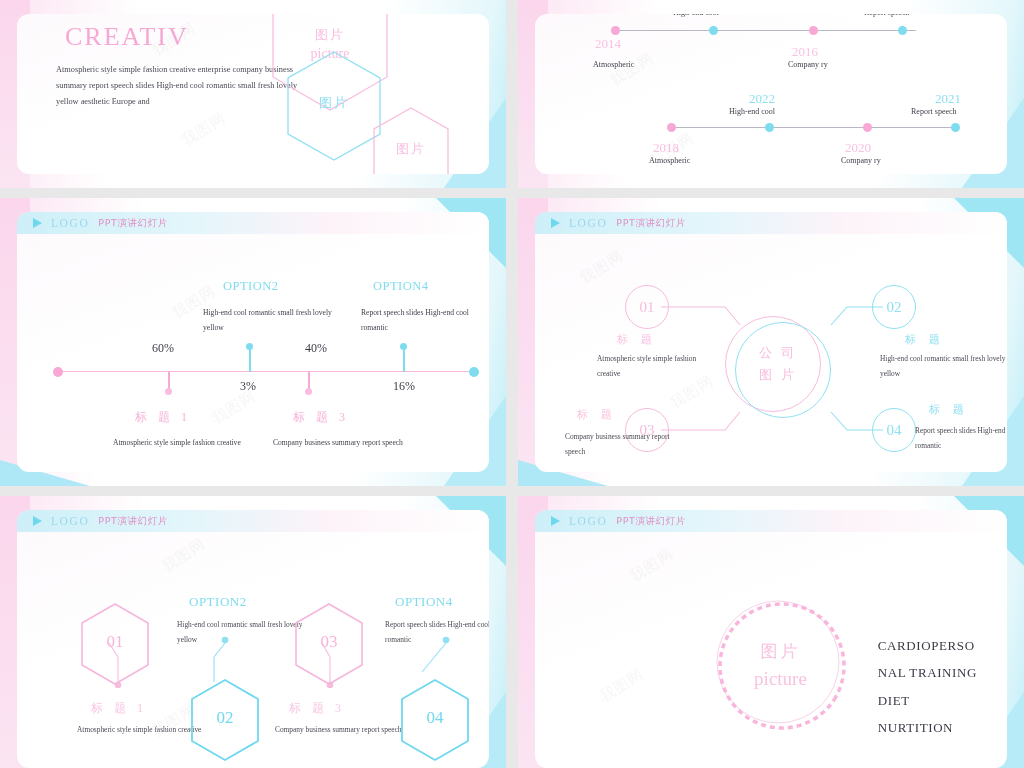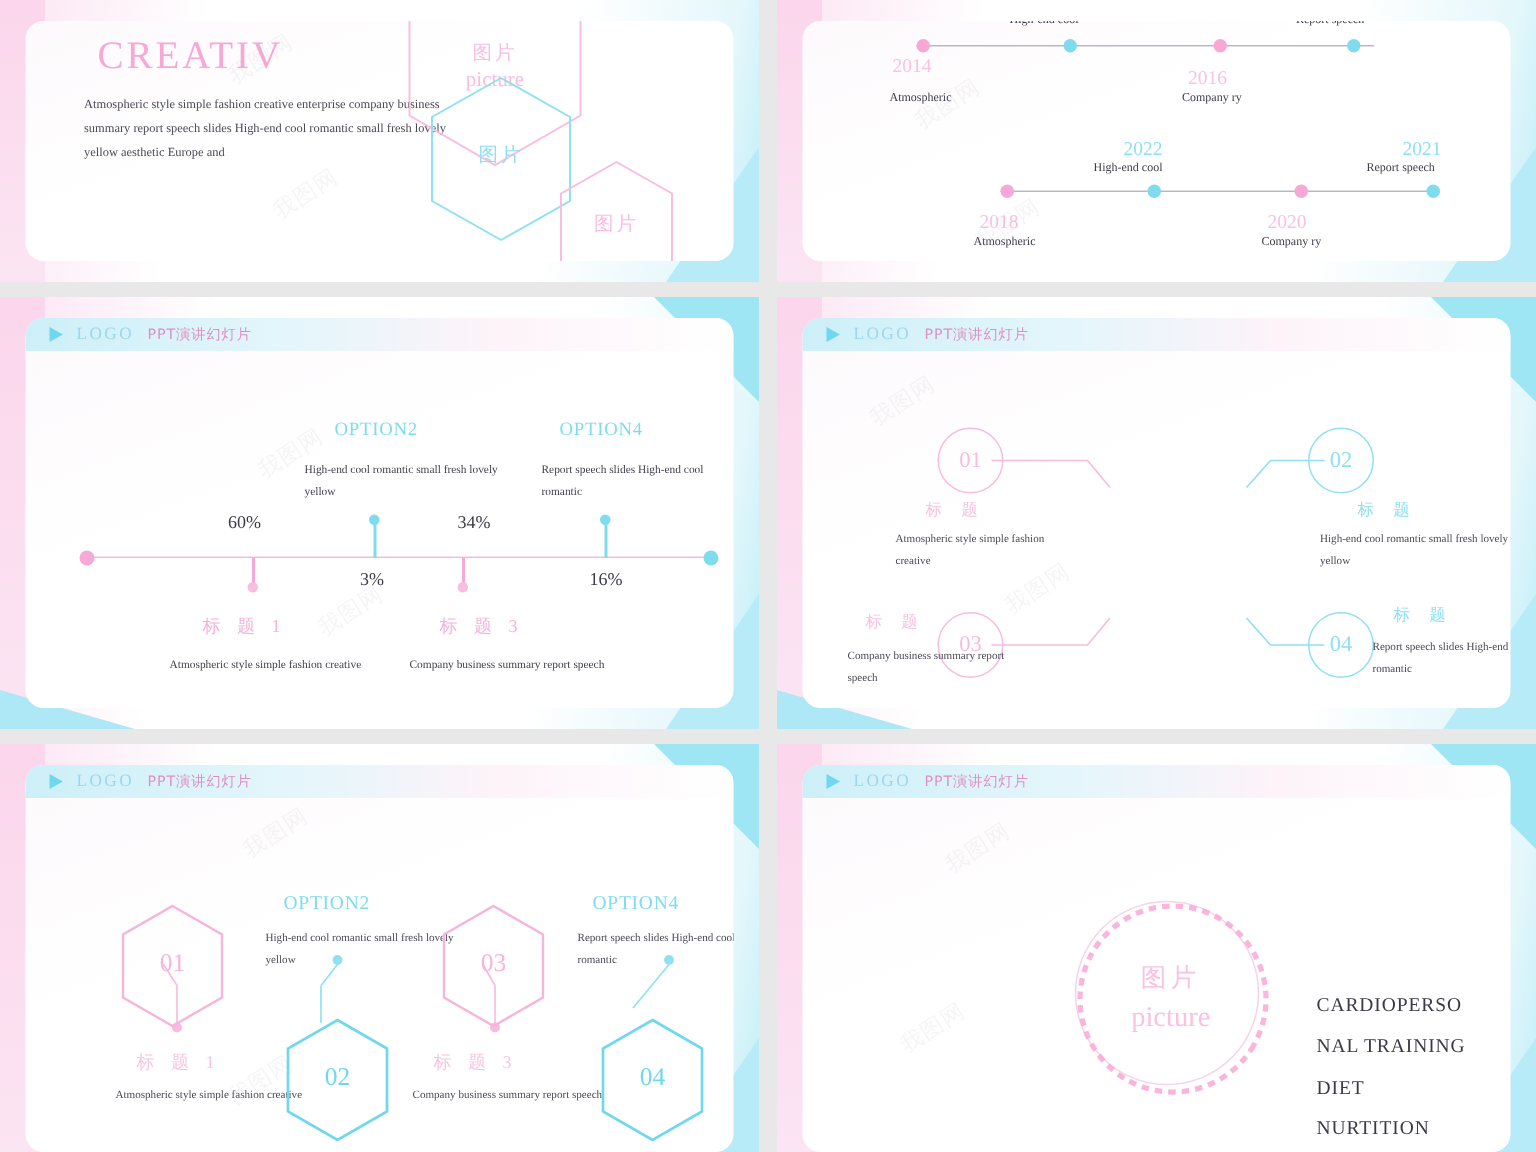--- a/index.html
+++ b/index.html
@@ -148,21 +148,21 @@
     position:absolute; left:0; width:100%; text-align:center;
     font-size:17px;
   }
   .conn { position:absolute; }
 
   
   .bullet-row { display:flex; align-items:center; gap:12px; margin-bottom:13px; }
   .bullet-tri { width:0;height:0;border-left:13px solid #f7a8d4;
                 border-top:6px solid transparent;border-bottom:6px solid transparent; }
   .bullet-txt { font-size:13px; color:#3a3a46; letter-spacing:.5px; }
-  .right-lines { position:absolute; right:26px; top:130px;margin-top:24px; }
+  .right-lines { position:absolute; right:26px; top:130px; }
   .right-lines div { font-size:13px; color:#3a3a46; line-height:2.1; letter-spacing:.6px; }
 </style>
 </head>
 <body>
 
 <div class="grid">
 
   <div class="slide">
     <div class="band-pink-l"></div>
     <div class="tri-cyan-br"></div>
@@ -270,21 +270,21 @@
       <div class="pct" style="left:135px; top:129px;">60%</div>
 
       <div class="stem" style="left:232px; top:134px; height:26px; background:#7fdcee;">
         <div class="stem-dot" style="top:-3px; background:#7fdcee;"></div>
       </div>
       <div class="pct" style="left:223px; top:167px;">3%</div>
 
       <div class="stem" style="left:291px; top:160px; height:19px; background:#f7a8d4;">
         <div class="stem-dot" style="top:16px; background:#f9bddf;"></div>
       </div>
-      <div class="pct" style="left:288px; top:129px;">34%</div>
+      <div class="pct" style="left:288px; top:129px;">40%</div>
 
       <div class="stem" style="left:386px; top:134px; height:26px; background:#7fdcee;">
         <div class="stem-dot" style="top:-3px; background:#7fdcee;"></div>
       </div>
       <div class="pct" style="left:376px; top:167px;">16%</div>
 
       <div class="opt-h" style="left:206px; top:67px;">OPTION2</div>
       <div class="opt-b" style="left:186px; top:93px;">High-end cool romantic small fresh lovely yellow</div>
 
       <div class="opt-h" style="left:356px; top:67px;">OPTION4</div>
@@ -320,20 +320,26 @@
         <path d="M348 95 L312 95 L296 113" fill="none" stroke="#8fe0f2" stroke-width="1.1"></path>
         <path d="M126 218 L190 218 L205 200" fill="none" stroke="#f6bcdd" stroke-width="1.1"></path>
         <path d="M348 218 L312 218 L296 200" fill="none" stroke="#8fe0f2" stroke-width="1.1"></path>
       </svg>
 
       <div class="num-circ" style="left:90px;  top:73px;  border:1.2px solid #f6bcdd; color:#f6bcdd;">01</div>
       <div class="num-circ" style="left:337px; top:73px;  border:1.2px solid #8fe0f2; color:#8fe0f2;">02</div>
       <div class="num-circ" style="left:90px;  top:196px; border:1.2px solid #f6bcdd; color:#f6bcdd;">03</div>
       <div class="num-circ" style="left:337px; top:196px; border:1.2px solid #8fe0f2; color:#8fe0f2;">04</div>
 
+      <div class="ctr-wrap" style="left:190px; top:104px; width:110px; height:106px;">
+        <div class="ctr-c" style="left:0;  top:0; border:1.2px solid #f6bcdd;"></div>
+        <div class="ctr-c" style="left:10px; top:6px; border:1.2px solid #8fe0f2;"></div>
+        <div class="ctr-txt" style="left:5px; top:28px;">公 司</div>
+        <div class="ctr-txt" style="left:5px; top:50px;">图 片</div>
+      </div>
 
       <div style="position:absolute;left:82px;top:120px;font-size:11px;color:#f9c2e0;letter-spacing:5px;">标  题</div>
       <div style="position:absolute;left:62px;top:140px;width:120px;font-size:7.4px;line-height:2.0;color:#4a4a55;">Atmospheric style simple fashion creative</div>
 
       <div style="position:absolute;left:370px;top:120px;font-size:11px;color:#8fe0f2;letter-spacing:5px;">标  题</div>
       <div style="position:absolute;left:345px;top:140px;width:128px;font-size:7.4px;line-height:2.0;color:#4a4a55;">High-end cool romantic small fresh lovely yellow</div>
 
       <div style="position:absolute;left:42px;top:195px;font-size:11px;color:#f9c2e0;letter-spacing:5px;">标  题</div>
       <div style="position:absolute;left:30px;top:218px;width:120px;font-size:7.4px;line-height:2.0;color:#4a4a55;">Company business summary report speech</div>
 

